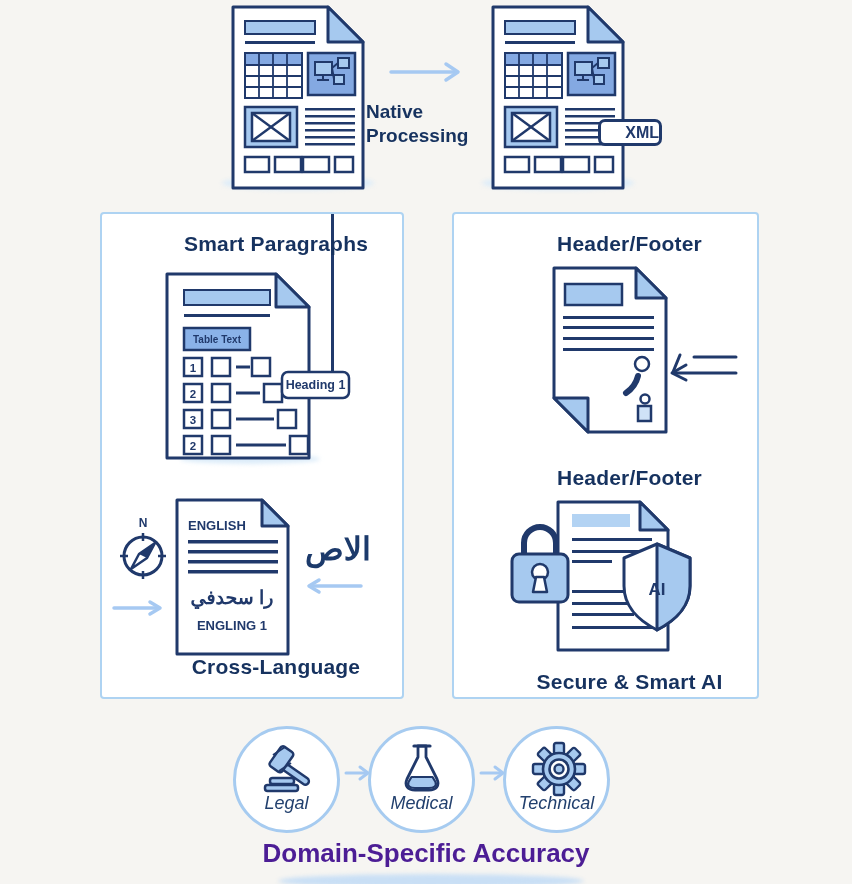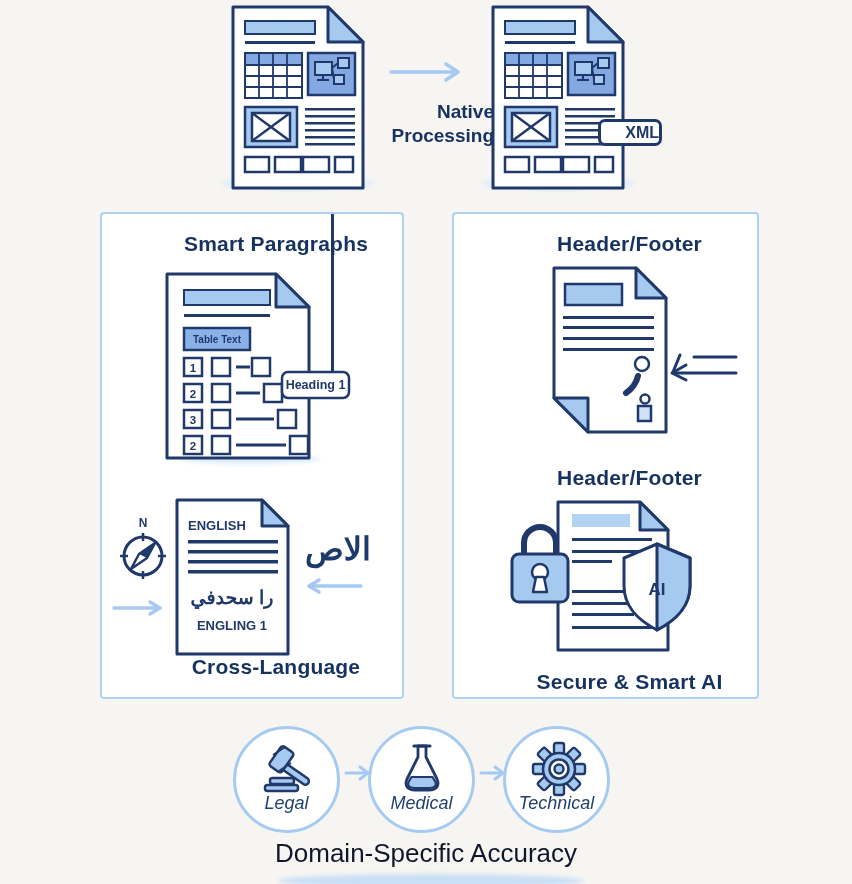--- a/index.html
+++ b/index.html
@@ -21,22 +21,22 @@
   .arab{font-family:Liberation Sans, sans-serif;color:#1c3a6b;font-weight:bold;}
   .circle{
     position:absolute;width:107px;height:107px;border-radius:50%;
     background:#ffffff;border:3px solid #a6cbf0;box-sizing:border-box;
   }
   .circle .lbl{
     position:absolute;left:0;right:0;bottom:16px;text-align:center;
     font-size:18px;color:#22406e;font-style:italic;
   }
   .bigtitle{
-    position:absolute;left:0;right:0;text-align:center;font-weight:normal;
-    font-size:26px;color:#0f172a;
+    position:absolute;left:0;right:0;text-align:center;font-weight:bold;
+    font-size:26px;color:#4c1d95;
   }
   svg{display:block;overflow:visible;}
   svg text{font-family:"Liberation Sans",sans-serif;fill:#20396b;}
   .navline{stroke:#20396b;}
 </style>
 </head>
 <body>
 
 <div class="canvas">
 
@@ -87,21 +87,21 @@
         <rect x="47" y="153" width="26" height="15"></rect>
       <rect x="75" y="153" width="26" height="15"></rect>
         <rect x="107" y="153" width="18" height="15"></rect>
     </g>
   </svg>
 
   <svg class="abs" style="left:388px;top:60px;" width="84" height="24" viewBox="0 0 84 24">
     <line x1="3" y1="12" x2="68" y2="12" stroke="#a6c9f2" stroke-width="3.5" stroke-linecap="round"></line>
     <polyline points="58,4 70,12 58,20" fill="none" stroke="#a6c9f2" stroke-width="3.5" stroke-linecap="round" stroke-linejoin="round"></polyline>
   </svg>
-  <div class="abs" style="left:366px;top:100px;width:128px;text-align:right;font-weight:bold;font-size:19px;line-height:1.25;color:#16325f;">
+  <div class="abs" style="left:366px;top:100px;width:128px;text-align:left;font-weight:bold;font-size:19px;line-height:1.25;color:#16325f;">
     <div>Native</div>
     <div>Processing</div>
   </div>
 
   <svg class="abs" style="left:488px;top:4px;" width="140" height="188" viewBox="0 0 140 188">
     <path d="M5,3 H100 L135,38 V184 H5 Z" fill="#ffffff" stroke="#20396b" stroke-width="3" stroke-linejoin="round"></path>
     <path d="M100,3 V38 H135 Z" fill="#a6c9ef" stroke="#20396b" stroke-width="3" stroke-linejoin="round"></path>
     <rect x="17" y="17" width="70" height="13" fill="#a6c9ef" stroke="#20396b" stroke-width="2"></rect>
     <rect x="17" y="37" width="70" height="3" fill="#20396b"></rect>
     <g>

